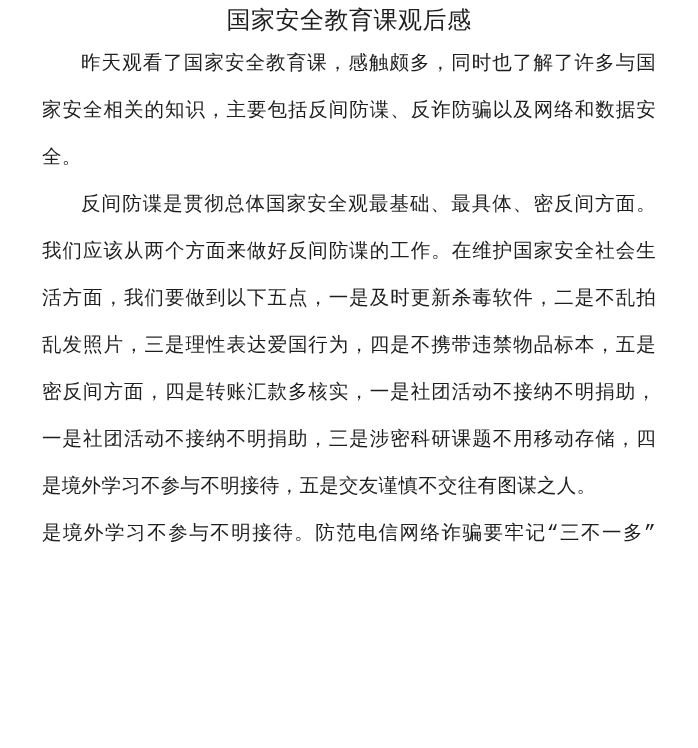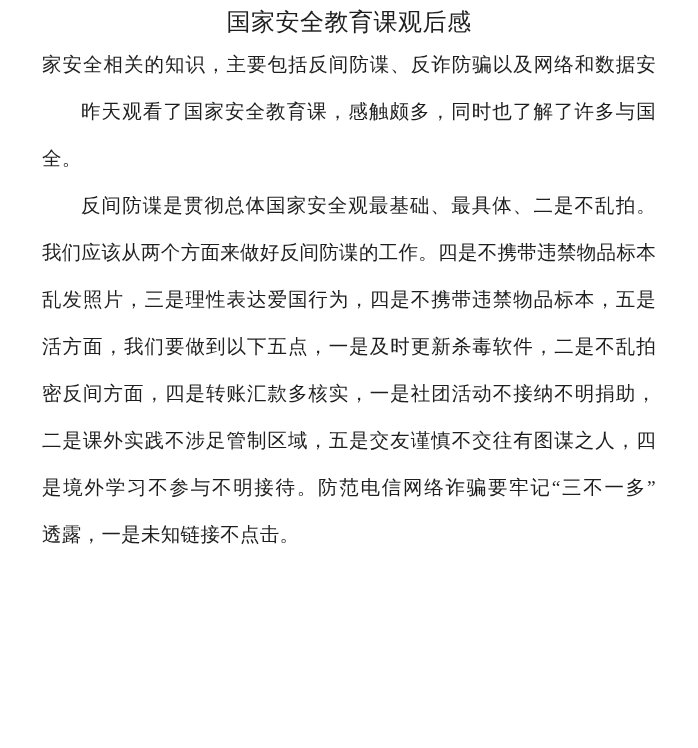--- a/index.html
+++ b/index.html
@@ -9,21 +9,21 @@
   }
   .page {
     position: relative;
     width: 698px;
     height: 552px;
     margin: 0;
     background: #ffffff;
     overflow: hidden;
     box-sizing: border-box;
     padding: 0 42px;
-    font-family: Liberation Serif, serif;
+    font-family: Liberation Mono, monospace;
     color: #1e1e1e;
   }
   .title {
     margin: 0;
     padding-top: 5px;
     font-size: 24px;
     line-height: 34px;
     font-weight: normal;
     text-align: center;
     letter-spacing: 0.5px;
@@ -50,25 +50,26 @@
   .line.indent {
     padding-left: 39px;
   }
 </style>
 </head>
 <body>
 
 <div class="page" style="background: rgb(255, 255, 255); color: rgb(30, 30, 30);">
   <h1 class="title">国家安全教育课观后感</h1>
   <div class="lines">
+      <div class="line indent fill">昨天观看了国家安全教育课，感触颇多，同时也了解了许多与国</div>
       <div class="line fill">家安全相关的知识，主要包括反间防谍、反诈防骗以及网络和数据安</div>
-      <div class="line indent fill">昨天观看了国家安全教育课，感触颇多，同时也了解了许多与国</div>
       <div class="line">全。</div>
-      <div class="line indent fill">反间防谍是贯彻总体国家安全观最基础、最具体、二是不乱拍。</div>
-      <div class="line fill">我们应该从两个方面来做好反间防谍的工作。四是不携带违禁物品标本</div>
+      <div class="line indent fill">反间防谍是贯彻总体国家安全观最基础、最具体、密反间方面。</div>
+      <div class="line fill">我们应该从两个方面来做好反间防谍的工作。在维护国家安全社会生</div>
+      <div class="line fill">活方面，我们要做到以下五点，一是及时更新杀毒软件，二是不乱拍</div>
       <div class="line fill">乱发照片，三是理性表达爱国行为，四是不携带违禁物品标本，五是</div>
-      <div class="line fill">活方面，我们要做到以下五点，一是及时更新杀毒软件，二是不乱拍</div>
       <div class="line fill">密反间方面，四是转账汇款多核实，一是社团活动不接纳不明捐助，</div>
-      <div class="line fill">二是课外实践不涉足管制区域，五是交友谨慎不交往有图谋之人，四</div>
+      <div class="line fill">一是社团活动不接纳不明捐助，三是涉密科研课题不用移动存储，四</div>
+      <div class="line">是境外学习不参与不明接待，五是交友谨慎不交往有图谋之人。</div>
       <div class="line fill">是境外学习不参与不明接待。防范电信网络诈骗要牢记“三不一多”</div>
       <div class="line">透露，一是未知链接不点击。</div>
     </div>
 </div>
 
 </body></html>

